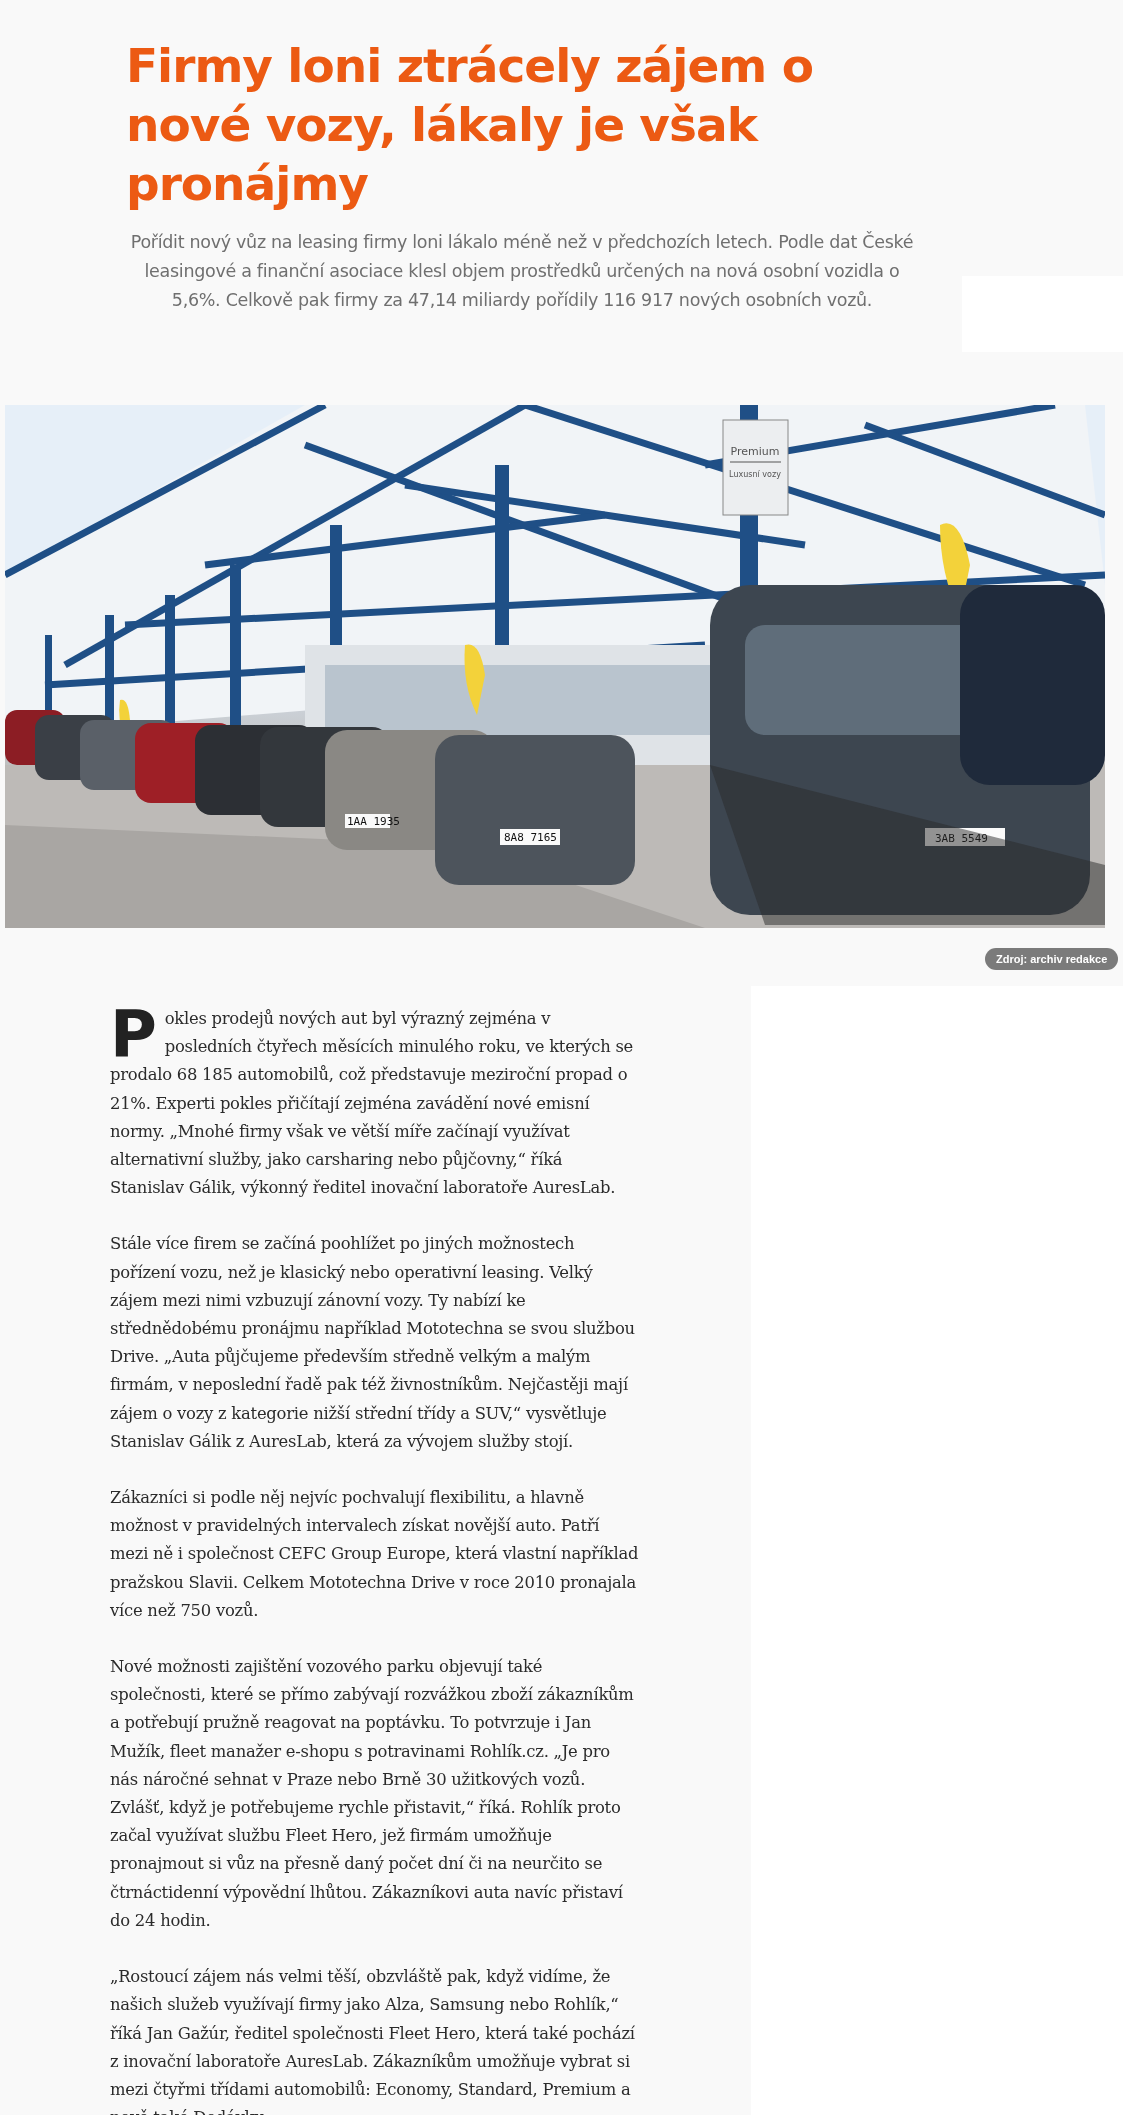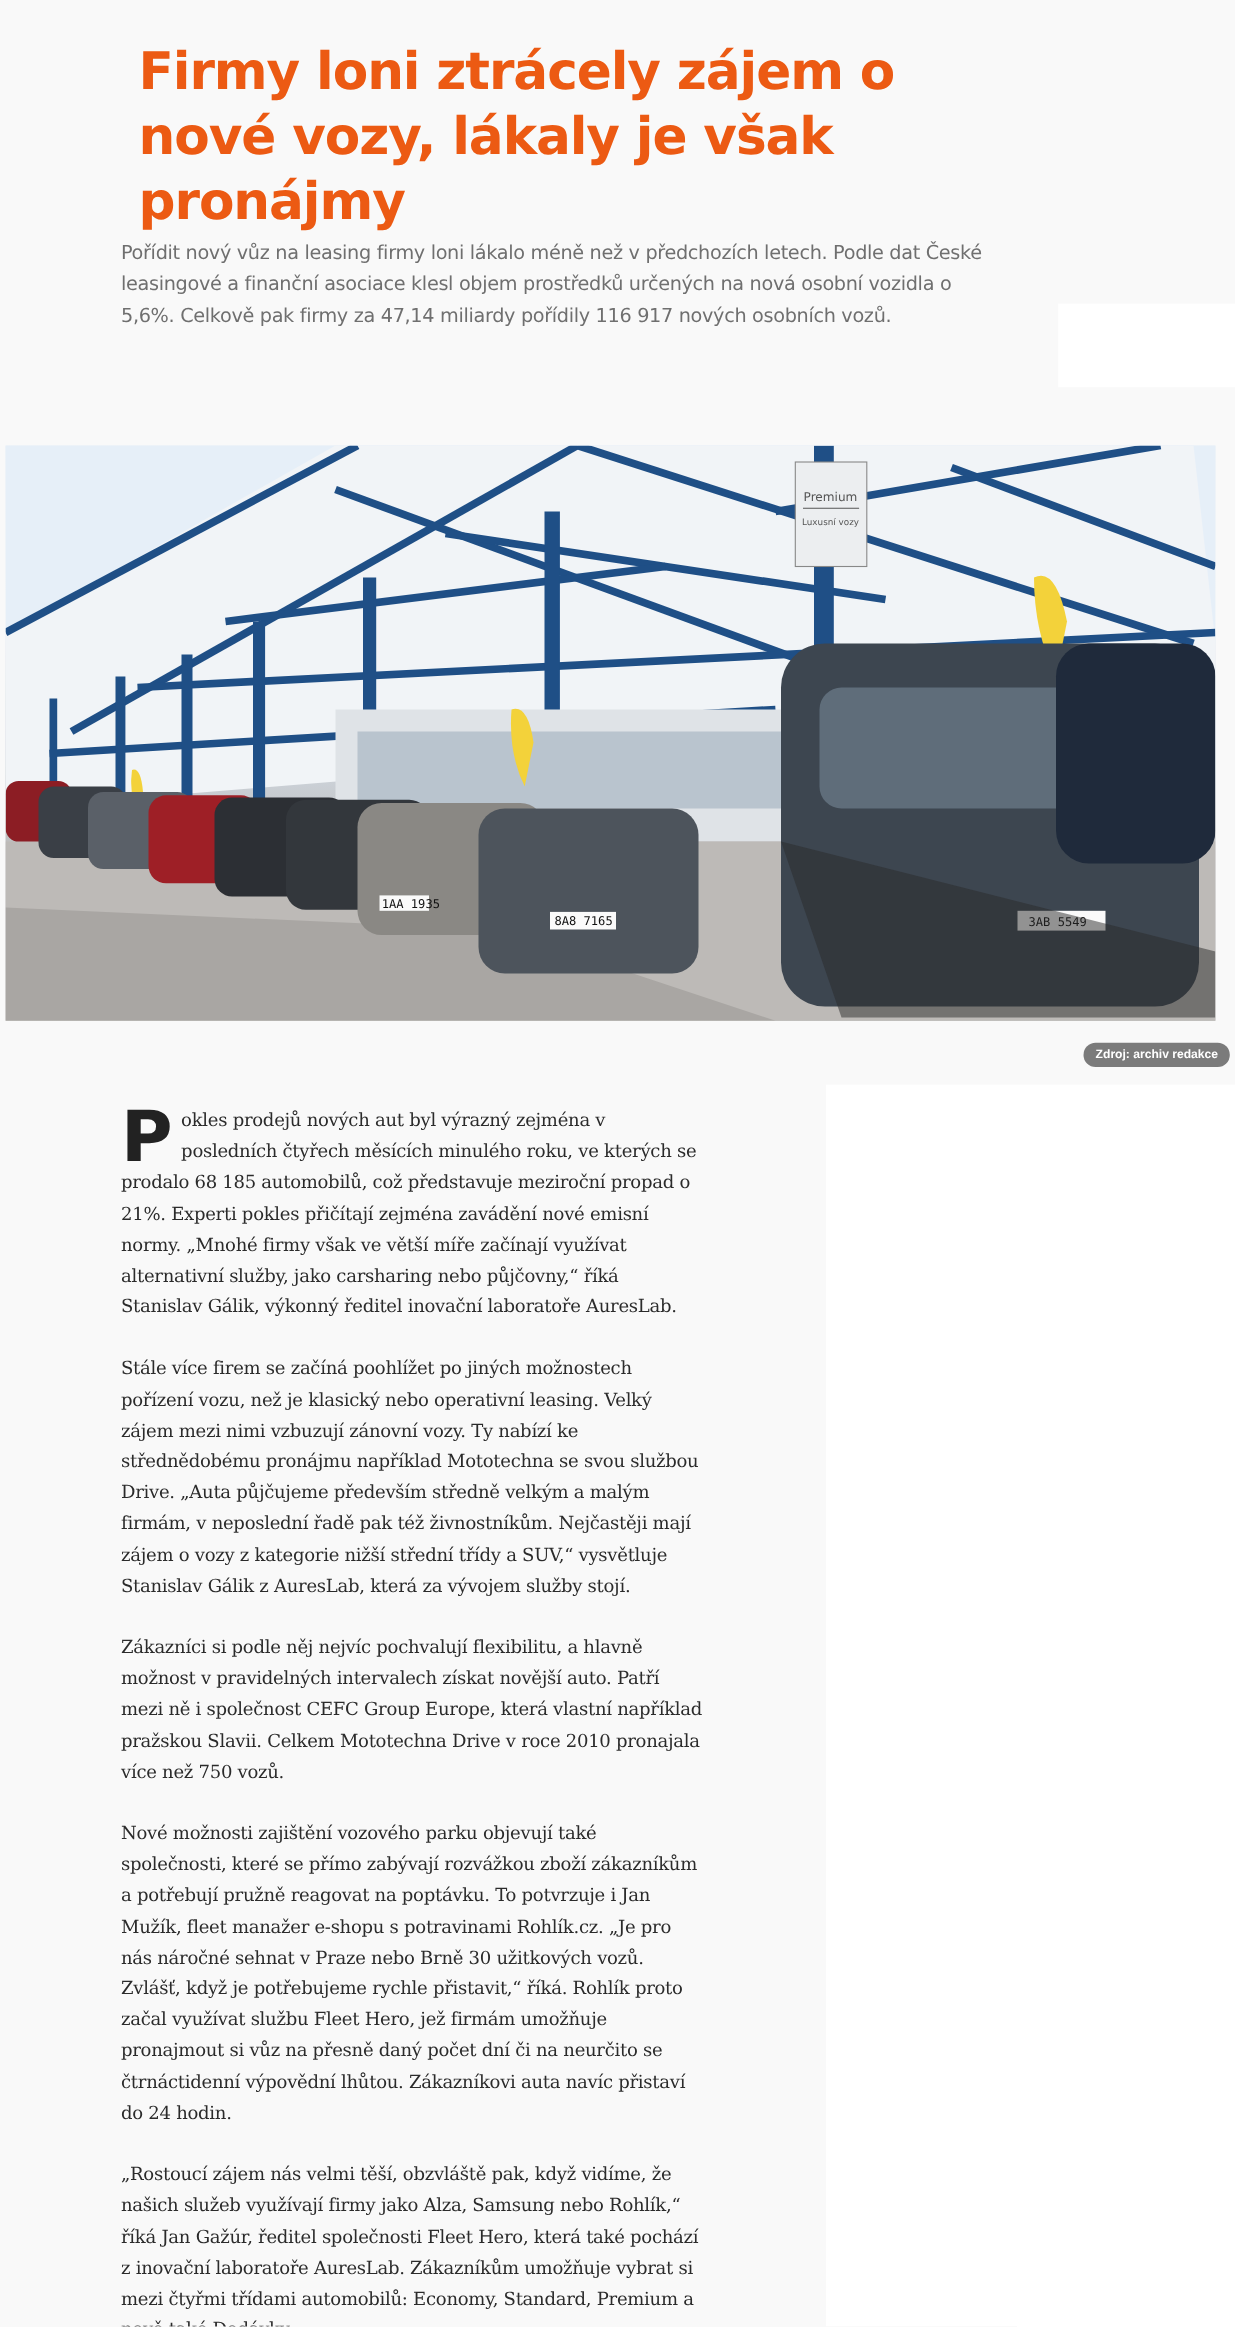--- a/index.html
+++ b/index.html
@@ -8,23 +8,23 @@
     background: #f9f9f9; position: relative;
     font-family: "DejaVu Sans", sans-serif;
   }
   .header { position: absolute; left: 0; top: 0; width: 1123px; height: 986px; background: #f9f9f9; }
   .title {
     position: absolute; left: 110px; top: 20px; width: 720px; margin: 16px;
     color: #ec5a13; font-family: "DejaVu Sans", sans-serif; font-weight: bold;
     font-size: 47px; line-height: 59px; letter-spacing: -1px;
   }
   .lead {
-    position: absolute; left: 110px; top: 216px; width: 800px; margin: 0;
+    position: absolute; left: 110px; top: 216px; width: 800px; margin: 12px;
     color: #6f6f6f; font-family: "DejaVu Sans", sans-serif;
-    font-size: 17.5px; line-height: 29px; letter-spacing: -0.3px;
+    font-size: 17.5px; line-height: 29px; letter-spacing: -0.3px; text-align: center;
   }
   .side-box { position: absolute; left: 962px; top: 276px; width: 161px; height: 76px; background: #ffffff; }
   .photo {
     position: absolute; left: 5px; top: 405px; width: 1100px; height: 523px; overflow: hidden;
     background: linear-gradient(180deg, #e3eef8 0%, #eef3f8 30%, #cfd6de 55%, #bdbcbc 70%, #b7b5b3 100%);
   }
   .caption {
     position: absolute; left: 985px; top: 948px; height: 22px; padding: 0 11px;
     border-radius: 11px; background: #7b7b7b; color: #ffffff;
     font-family: "Liberation Sans", sans-serif; font-weight: bold; font-size: 11px; line-height: 22px;

